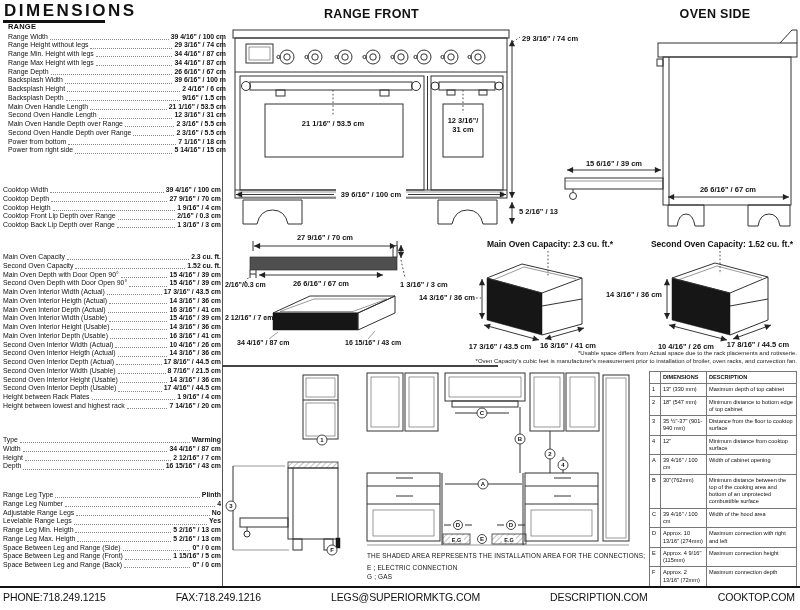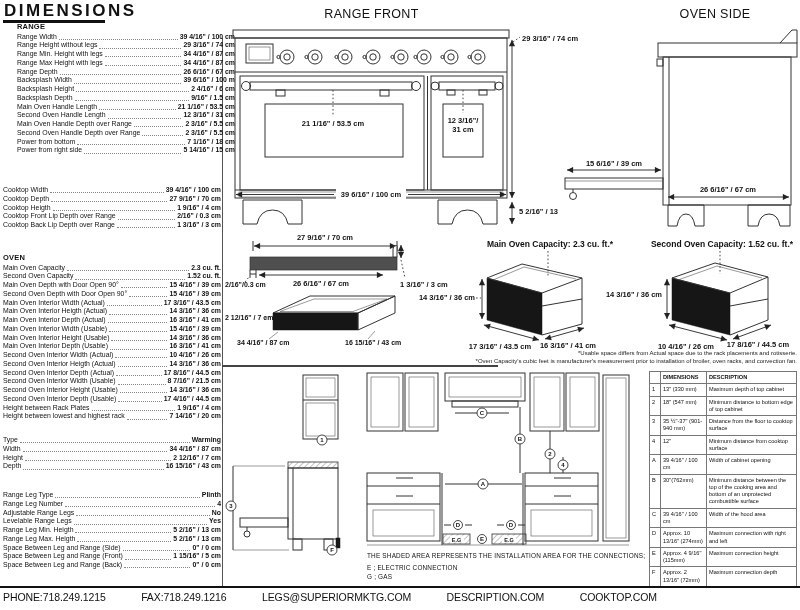--- a/index.html
+++ b/index.html
@@ -2,21 +2,21 @@
 <html><head>
 <meta charset="utf-8">
 <style>
   *{margin:0;padding:0;box-sizing:border-box}
   html,body{background:#e9e9e9}
   .page{position:relative;width:800px;height:610px;background:#fff;font-family:"Liberation Sans",sans-serif;color:#111;overflow:hidden}
   .abs{position:absolute}
   .title{font-size:17px;font-weight:bold;letter-spacing:2.5px}
   .rule{background:#111}
   .vrule{background:#555}
-  .dtitle{font-size:12.5px;font-weight:normal;text-align:center;letter-spacing:.3px}
+  .dtitle{font-size:12.5px;font-weight:bold;text-align:center;letter-spacing:.3px}
   
   .sec{width:218px}
   .sec-h{font-size:7.5px;font-weight:bold;margin-bottom:1.5px;letter-spacing:.2px}
   .srow{display:flex;align-items:flex-end;font-size:6.9px;line-height:8.75px;white-space:nowrap}
   .srow .lbl{flex:0 0 auto}
   .srow .dots{flex:1 1 auto;border-bottom:1px dotted #888;margin:0 2px 1.5px 2px;min-width:4px}
   .srow .val{flex:0 0 auto;font-weight:bold}
   
   svg{overflow:visible;display:block}
   svg text{font-family:"Liberation Sans",sans-serif;fill:#111}
@@ -50,21 +50,21 @@
 </style>
 </head>
 <body>
 
 <div class="page">
 
   <div class="abs title" style="left:4px;top:1px">DIMENSIONS</div>
   <div class="abs rule" style="left:3px;top:20px;width:102px;height:2.5px"></div>
   <div class="abs vrule" style="left:222px;top:38px;width:1px;height:549px"></div>
 
-  <div class="abs sec" style="left:17px;top:22px">
+  <div class="abs sec" style="left:8px;top:22px">
     <div class="sec-h">RANGE</div>
     <div>
       <div class="srow">
         <span class="lbl">Range Width</span>
           <span class="dots"></span>
           <span class="val">39 4/16" / 100 cm</span>
       </div>
 
       <div class="srow">
         <span class="lbl">Range Height without legs</span>
@@ -174,21 +174,20 @@
 
       <div class="srow">
         <span class="lbl">Cooktop Back Lip Depth over Range</span>
           <span class="dots"></span>
           <span class="val">1 3/16" / 3 cm</span>
       </div>
     </div>
   </div>
 
   <div class="abs sec" style="left:3px;top:253px">
-    <div class="sec-h">OVEN</div>
     <div>
       <div class="srow">
         <span class="lbl">Main Oven Capacity</span>
           <span class="dots"></span>
           <span class="val">2.3 cu. ft.</span>
       </div>
 
       <div class="srow">
         <span class="lbl">Second Oven Capacity</span>
           <span class="dots"></span>
@@ -771,21 +770,21 @@
 
         <tr>
           <td>F</td>
           <td>Approx. 2 13/16" (72mm)</td>
           <td>Maximum connection depth</td>
         </tr>
       </tbody>
   </table>
 
   <div class="abs rule" style="left:0;top:586px;width:800px;height:2px"></div>
-  <div class="abs footer" style="left:3px;top:591px;width:654px">
+  <div class="abs footer" style="left:3px;top:591px;width:792px">
 
   <span>PHONE:718.249.1215</span>
       <span>FAX:718.249.1216</span>
       <span>LEGS@SUPERIORMKTG.COM</span>
       <span>DESCRIPTION.COM</span>
       <span>COOKTOP.COM</span>
     </div>
 
 </div>
 

